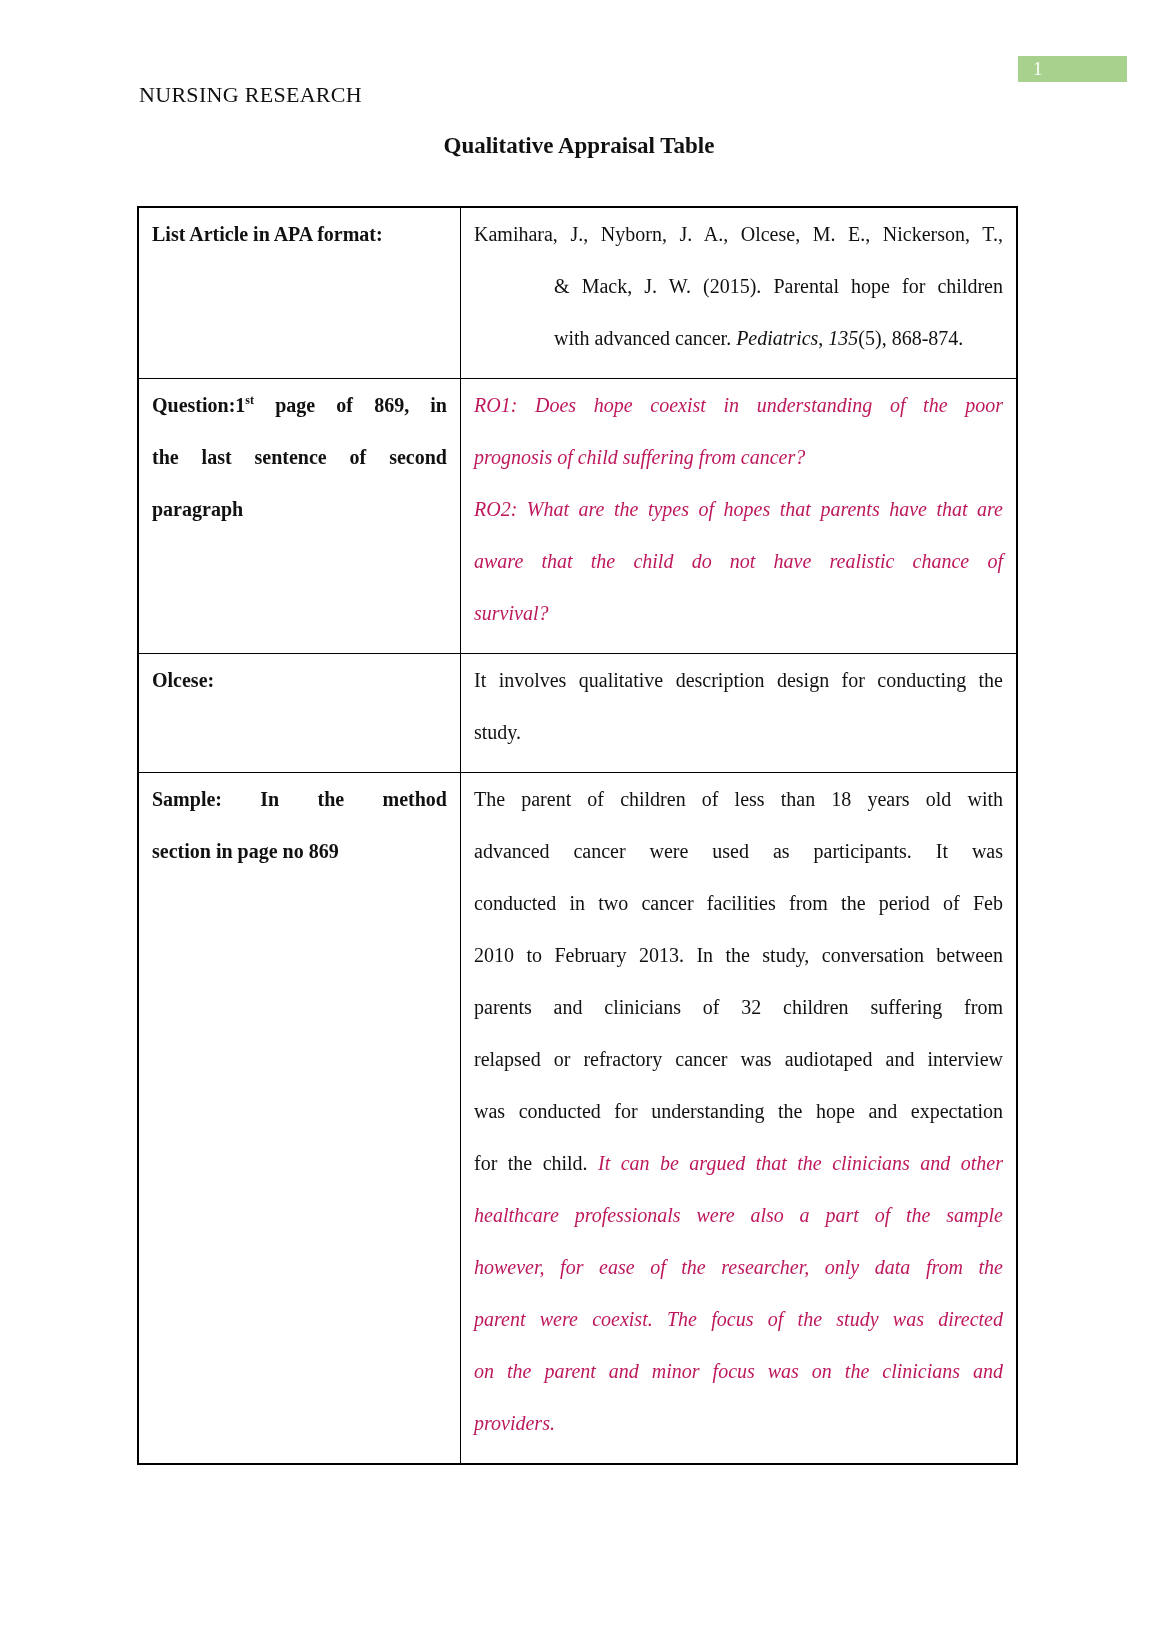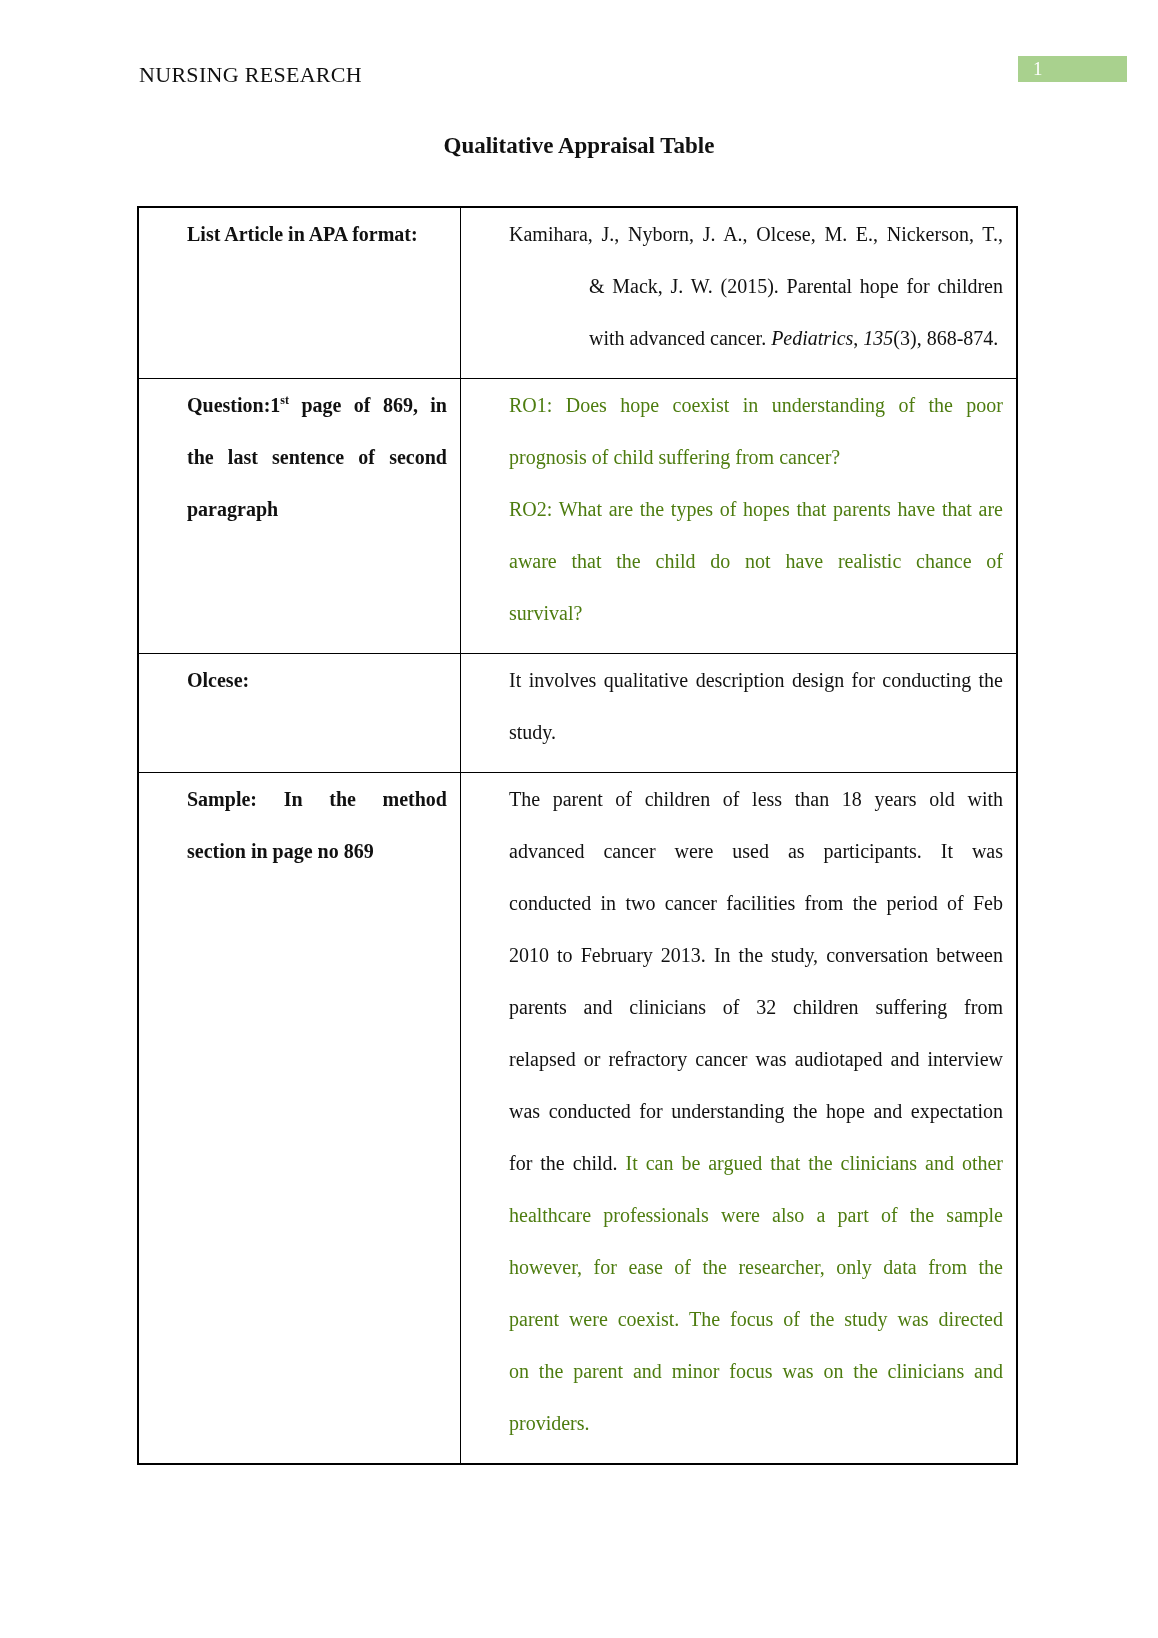--- a/index.html
+++ b/index.html
@@ -6,21 +6,21 @@
   .page {
     position:relative;
     width:1158px; height:1638px;
     background:#ffffff;
     font-family:"Liberation Serif", serif;
     color:#111111;
     overflow:hidden;
     margin:0 auto;
   }
   .running-head {
-    position:absolute; left:139px; top:62px;
+    position:absolute; left:139px; top:82px;
     font-size:22px; letter-spacing:0.3px;
   }
   .page-badge {
     position:absolute; left:1018px; top:56px;
     width:109px; height:26px;
     background:#a9d18e;
     color:#ffffff;
     font-size:19px; line-height:26px;
     padding-left:15px; box-sizing:border-box;
   }
@@ -39,24 +39,23 @@
     vertical-align:top;
     padding:0 13px 14px 13px;
   }
   td.label-cell { width:295px; font-weight:bold; }
   td.content-cell {}
   .tline {
     font-size:20px;
     line-height:52px;
     text-align:justify;
     text-align-last:justify;
-    margin-left:35px;
   }
   .tline.end { text-align-last:left; }
-  .red { color:#4d7c0f; }
+  .red { color:#be185d;font-style:italic; }
   .it { font-style:italic; }
   .sup { font-size:12px; vertical-align:super; line-height:0; }
   .bullet { position:relative; padding-left:88px; }
   .bullet .dot { position:absolute; left:46px; top:0; }
   tr.clipped td { padding-top:3px; padding-bottom:1px; }
   tr.clipped .tline { line-height:30px; }
 </style>
 </head>
 <body>
 
@@ -70,21 +69,21 @@
 
   <table class="appraisal">
     <tbody>
         <tr>
           <td class="label-cell">
             <div class="tline end"><span>List Article in APA format:</span></div>
           </td>
           <td class="content-cell">
             <div class="tline"><span>Kamihara, J., Nyborn, J. A., Olcese, M. E., Nickerson, T.,</span></div>
             <div class="tline" style="padding-left: 80px;"><span>&amp; Mack, J. W. (2015). Parental hope for children</span></div>
-            <div class="tline end" style="padding-left: 80px;"><span>with advanced cancer. </span><span class="it">Pediatrics</span><span>, </span><span class="it">135</span><span>(3), 868-874.</span></div>
+            <div class="tline end" style="padding-left: 80px;"><span>with advanced cancer. </span><span class="it">Pediatrics</span><span>, </span><span class="it">135</span><span>(5), 868-874.</span></div>
           </td>
         </tr>
         <tr>
           <td class="label-cell">
             <div class="tline"><span>Question:1</span><span class="sup">st</span><span> page of 869, in</span></div>
             <div class="tline"><span>the last sentence of second</span></div>
             <div class="tline end"><span>paragraph</span></div>
           </td>
           <td class="content-cell">
             <div class="tline red"><span>RO1: Does hope coexist in understanding of the poor</span></div>

